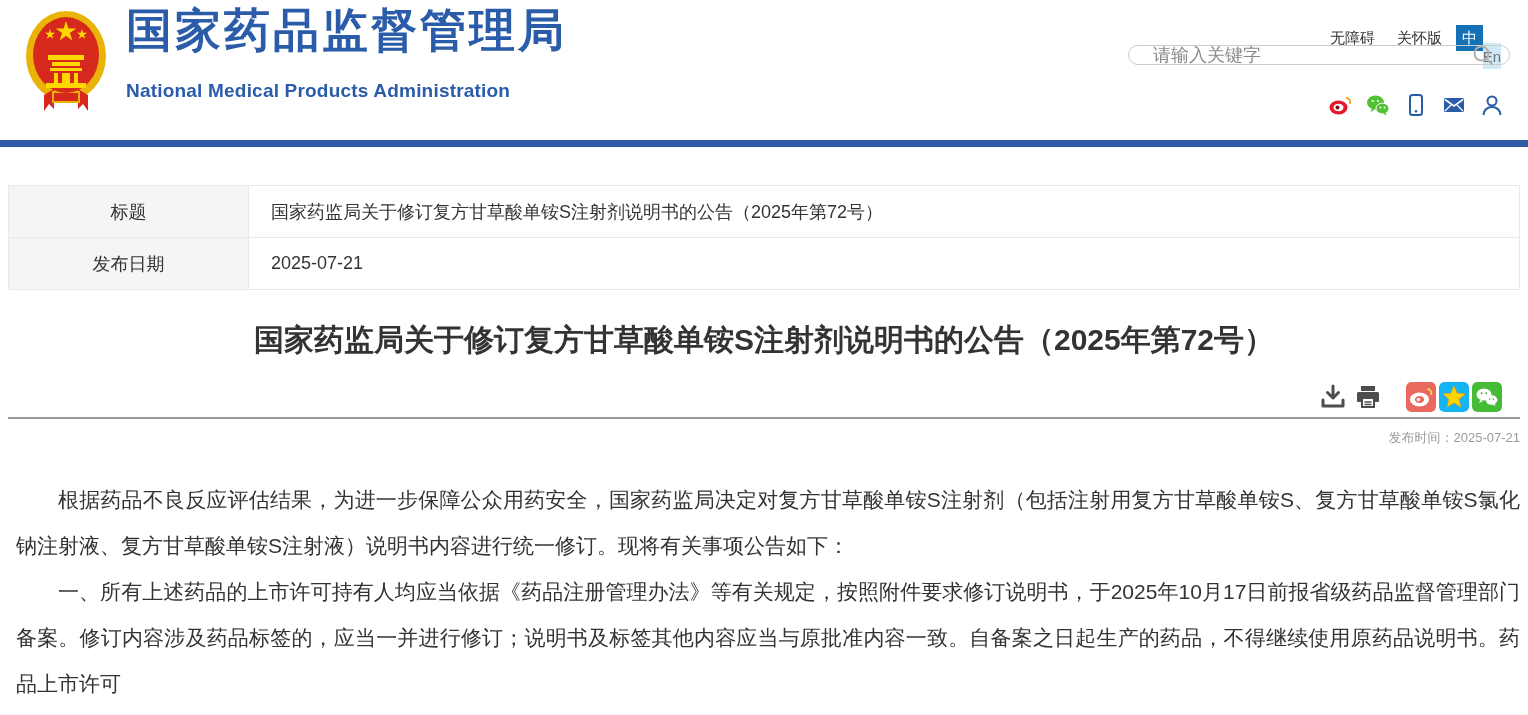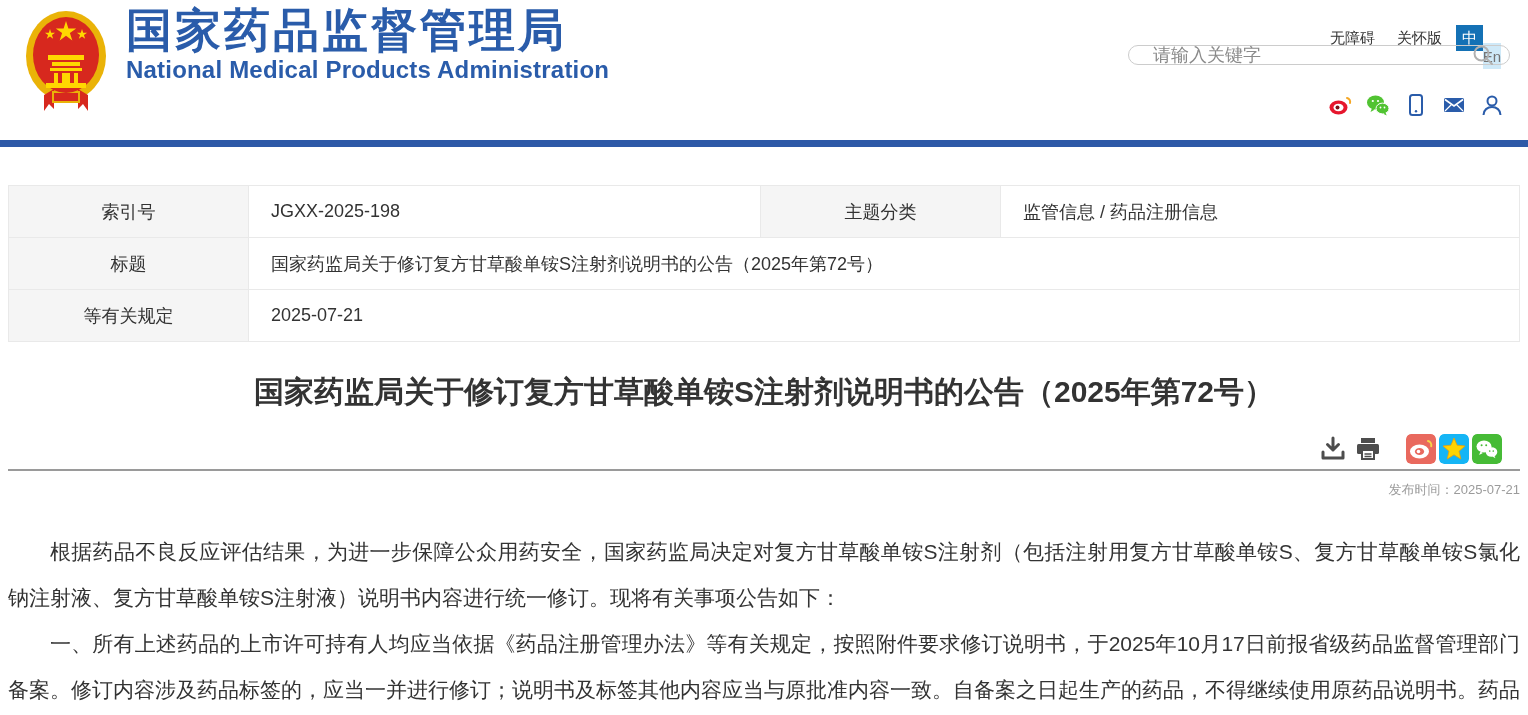--- a/index.html
+++ b/index.html
@@ -4,21 +4,21 @@
 <style>
   * { margin:0; padding:0; box-sizing:border-box; }
   html,body { width:1528px; height:715px; overflow:hidden; background:#fff;
     font-family:"Liberation Sans","DejaVu Sans",sans-serif; color:#333; }
 
   
   .header { position:relative; width:100%; height:140px; background:#fff; }
   .emblem { position:absolute; left:24px; top:8px; width:84px; height:108px; }
   .brand { position:absolute; left:126px; top:4px; }
   .brand .cn { font-size:46px; font-weight:bold; color:#2a5caa; letter-spacing:3px; line-height:52px; }
-  .brand .en { font-size:24px; font-weight:bold; color:#2a5caa; margin-top:0; letter-spacing:0.2px; }
+  .brand .en { font-size:19px; font-weight:bold; color:#2a5caa; margin-top:24px; letter-spacing:0.2px; }
 
   .top-links { position:absolute; top:7px; right:27px; display:flex; align-items:center; }
   .top-links .txt-link { font-size:15px; color:#333; margin-right:14px; cursor:pointer; text-decoration:none;margin-left:8px; }
   .lang-zh { width:27px; height:26px; background:#1471b5; color:#fff; font-size:15px;
     display:flex; align-items:center; justify-content:center; cursor:pointer; }
   .lang-en { width:18px; height:26px; background:#cfe9f8; color:#737373; font-size:15px;
     display:flex; align-items:center; justify-content:center; cursor:pointer;margin-top:36px; }
 
   .search-box { position:absolute; top:45px; right:18px; width:382px; height:20px;
     border:1px solid #ccc; border-radius:19px; display:flex; align-items:center; padding:0 14px 0 24px; }
@@ -45,21 +45,21 @@
   .tool + .tool { margin-left:7px; }
   .badge { width:30px; height:30px; border-radius:5px; cursor:pointer; }
   .gap-before-badges { margin-left:24px !important; }
   .badge + .badge { margin-left:3px; }
 
   .divider { border:none; border-top:2px solid #9a9a9a; margin-top:5px; }
   .pub-row { text-align:right; font-size:13px; color:#9b9b9b; margin-top:10px; }
 
   .article-body { margin-top:30px; }
   .article-body p { font-size:21px; line-height:46px; color:#333;
-    text-indent:2em; text-align:justify; }
+    text-indent:2em; text-align:justify;margin-left:8px; }
 </style>
 </head>
 <body>
 
 <div class="header">
 
   <svg class="emblem" viewBox="0 0 84 106">
     <ellipse cx="42" cy="47" rx="40" ry="45" fill="#eab308"></ellipse>
     <path d="M20 86 L30 80 L30 100 L25 95 L20 102 Z" fill="#d7281e"></path>
     <path d="M64 86 L54 80 L54 100 L59 95 L64 102 Z" fill="#d7281e"></path>
@@ -136,32 +136,26 @@
 <div class="main">
 
   <table class="info-table">
     <colgroup>
         <col style="width:240px">
         <col style="width:512px">
         <col style="width:240px">
         <col>
       </colgroup>
     <tbody>
-        <tr>
-      <td class="lbl">索引号</td>
-      <td class="val">JGXX-2025-198</td>
-      <td class="lbl">主题分类</td>
-      <td class="val">监管信息 / 药品注册信息</td>
-    </tr>
     <tr>
       <td class="lbl">标题</td>
       <td class="val" colspan="3">国家药监局关于修订复方甘草酸单铵S注射剂说明书的公告（2025年第72号）</td>
     </tr>
     <tr>
-      <td class="lbl">等有关规定</td>
+      <td class="lbl">发布日期</td>
       <td class="val" colspan="3">2025-07-21</td>
     </tr>
   </tbody>
     </table>
 
   <h1 class="article-title">国家药监局关于修订复方甘草酸单铵S注射剂说明书的公告（2025年第72号）</h1>
 
   <div class="toolbar">
     <svg class="tool" viewBox="0 0 28 28">
       <path d="M14 3 v12 M14 15 l-5.5-5.5 M14 15 l5.5-5.5" fill="none" stroke="#4d4d4d" stroke-width="3" stroke-linecap="round" stroke-linejoin="round"></path>

